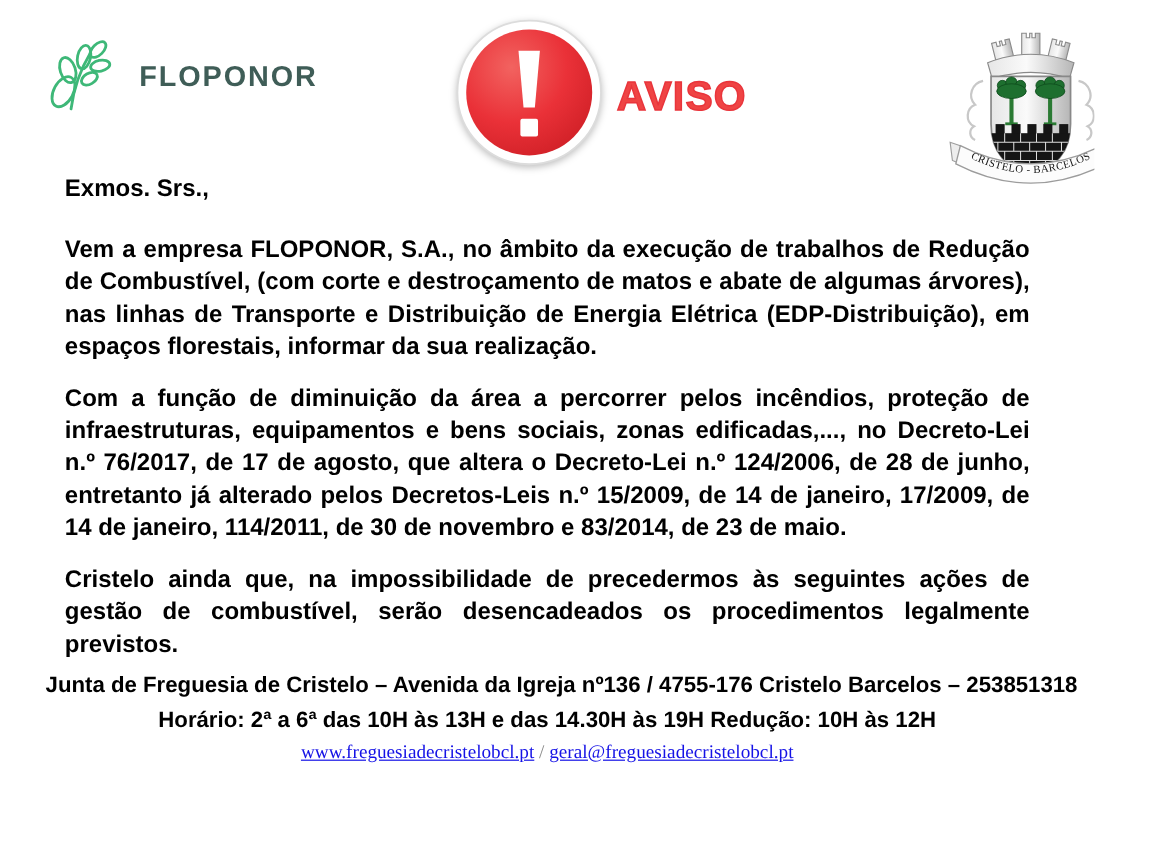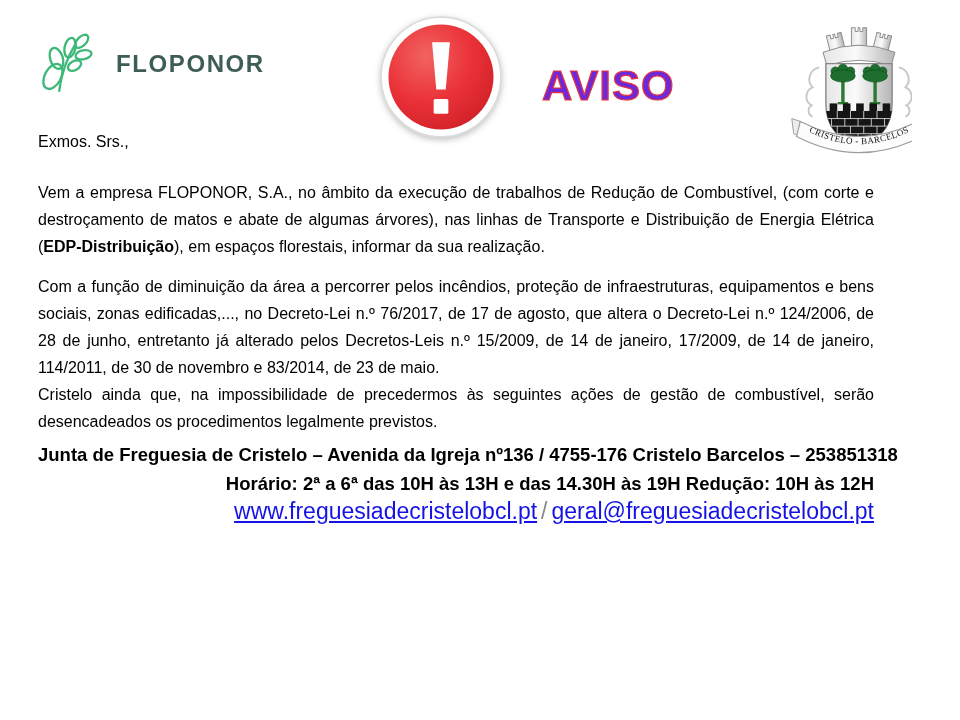--- a/index.html
+++ b/index.html
@@ -5,36 +5,36 @@
   html,body{margin:0;padding:0;background:#fff;}
   .page{
     position:relative;width:912px;height:720px;background:#ffffff;
     font-family:"Liberation Sans",sans-serif;color:#000;overflow:hidden;
   }
   
   .logo{position:absolute;left:34px;top:26px;display:flex;align-items:center;gap:10px;}
   .logo .brand{font-size:24px;font-weight:bold;letter-spacing:1.6px;color:#3f5d57;}
   .warn-badge{position:absolute;left:378px;top:14px;width:126px;height:126px;
     filter:drop-shadow(0 2px 3px rgba(0,0,0,.25));}
-  .aviso-title{position:absolute;left:542px;top:62px;font-size:42px;font-weight:bold;
-    color:#6d28d9;letter-spacing:1px;-webkit-text-stroke:1.2px #e9343b;}
+  .aviso-title{position:absolute;left:514px;top:62px;font-size:34px;font-weight:bold;
+    color:#ef4444;letter-spacing:1px;-webkit-text-stroke:1.2px #e9343b;}
   .crest{position:absolute;left:788px;top:10px;width:142px;height:166px;}
   
   .content{position:absolute;left:38px;right:38px;top:128px;}
-  .content p{margin:0;font-size:16px;line-height:27px;text-align:justify;}
+  .content p{margin:16px;font-size:20px;line-height:27px;text-align:justify;font-weight:bold;}
   .salutation{text-align:left !important;margin-bottom:24px !important;}
   .p1{margin-bottom:13px !important;}
   .p2{margin-bottom:0 !important;}
   .p3{margin-bottom:18px !important;}
   .p4{margin-bottom:5px !important;}
   .info-heading{font-size:21px;font-weight:bold;margin:0 0 6px;padding-left:3px;}
   
-  .footer{text-align:right;}
+  .footer{text-align:center;}
   .footer-line{font-size:18.5px;font-weight:bold;line-height:29px;white-space:nowrap;}
-  .links-line{font-size:23px;line-height:27px;}
+  .links-line{font-size:16px;line-height:27px;font-family:Liberation Serif, serif;}
   .links-line a{color:#1512e6;text-decoration:underline;cursor:pointer;}
   .links-line .sep{color:#8a8a8a;padding:0 4px;}
 </style>
 </head>
 <body>
 
 <div class="page">
 
   <div class="logo">
     <span>

